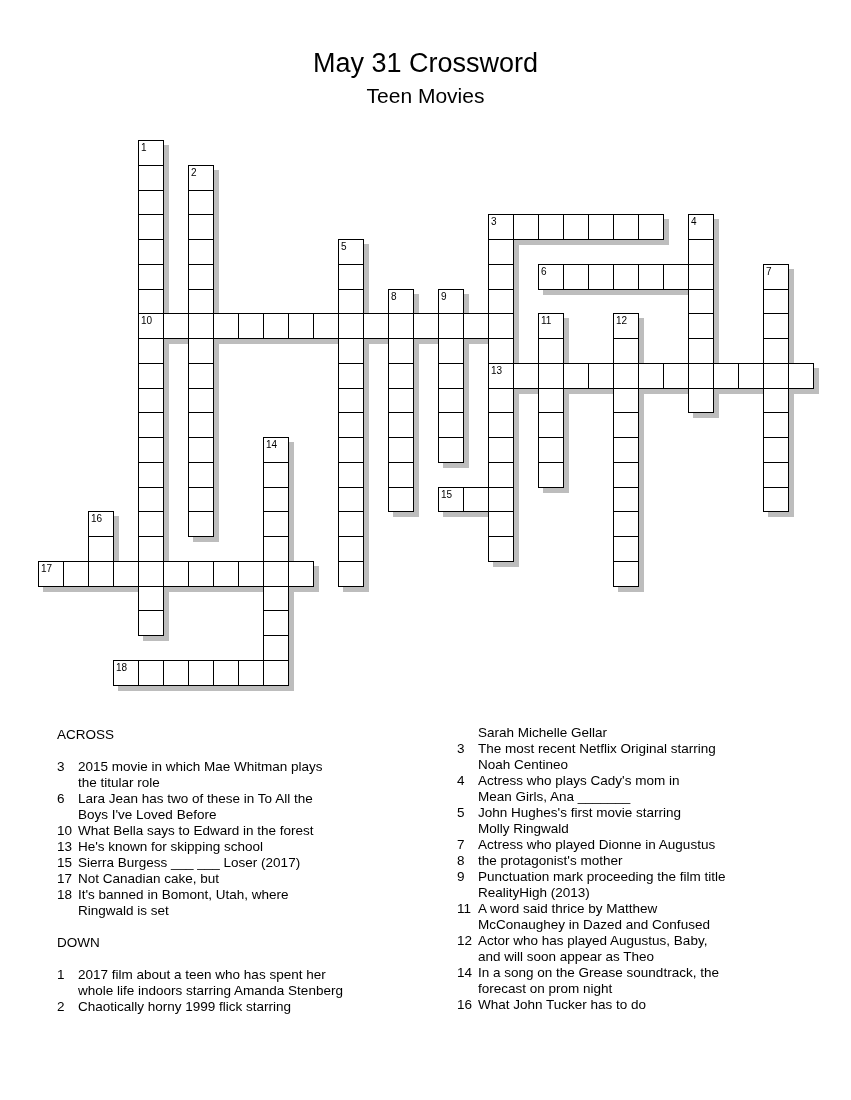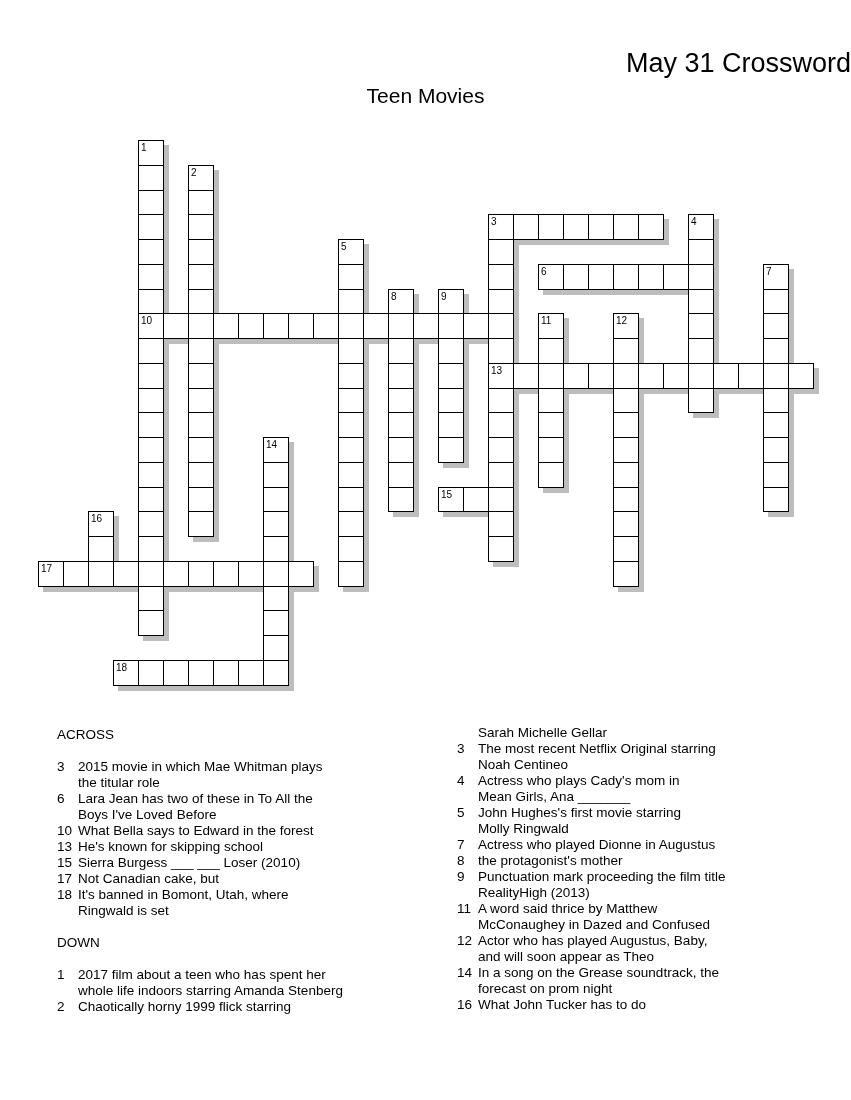--- a/index.html
+++ b/index.html
@@ -4,21 +4,21 @@
 <style>
   html,body{margin:0;padding:0;}
   body{
     width:851px;height:1100px;background:#ffffff;
     font-family:"Liberation Sans", sans-serif;
     -webkit-font-smoothing:antialiased;
   }
   #page{position:relative;width:851px;height:1100px;background:#ffffff;overflow:hidden;}
 
   .page-title{
-    position:absolute;top:48px;left:0;width:100%;text-align:right;
+    position:absolute;top:48px;left:0;width:100%;text-align:center;
     font-size:27px;line-height:31px;color:#000;
   }
   .page-subtitle{
     position:absolute;top:84px;left:0;width:100%;text-align:center;
     font-size:21px;line-height:24px;color:#000;
   }
 
   
   #grid-area{position:absolute;top:0;left:0;width:851px;height:1100px;}
   .layer{position:absolute;top:0;left:0;width:851px;height:1100px;pointer-events:none;}
@@ -330,21 +330,21 @@
       </div>
       <div class="clue-row">
         <div class="clue-num">13</div>
         <div class="clue-lines">
           <div class="clue-line">He's known for skipping school</div>
         </div>
       </div>
       <div class="clue-row">
         <div class="clue-num">15</div>
         <div class="clue-lines">
-          <div class="clue-line">Sierra Burgess ___ ___ Loser (2010)</div>
+          <div class="clue-line">Sierra Burgess ___ ___ Loser (2017)</div>
         </div>
       </div>
       <div class="clue-row">
         <div class="clue-num">17</div>
         <div class="clue-lines">
           <div class="clue-line">Not Canadian cake, but</div>
         </div>
       </div>
       <div class="clue-row">
         <div class="clue-num">18</div>

